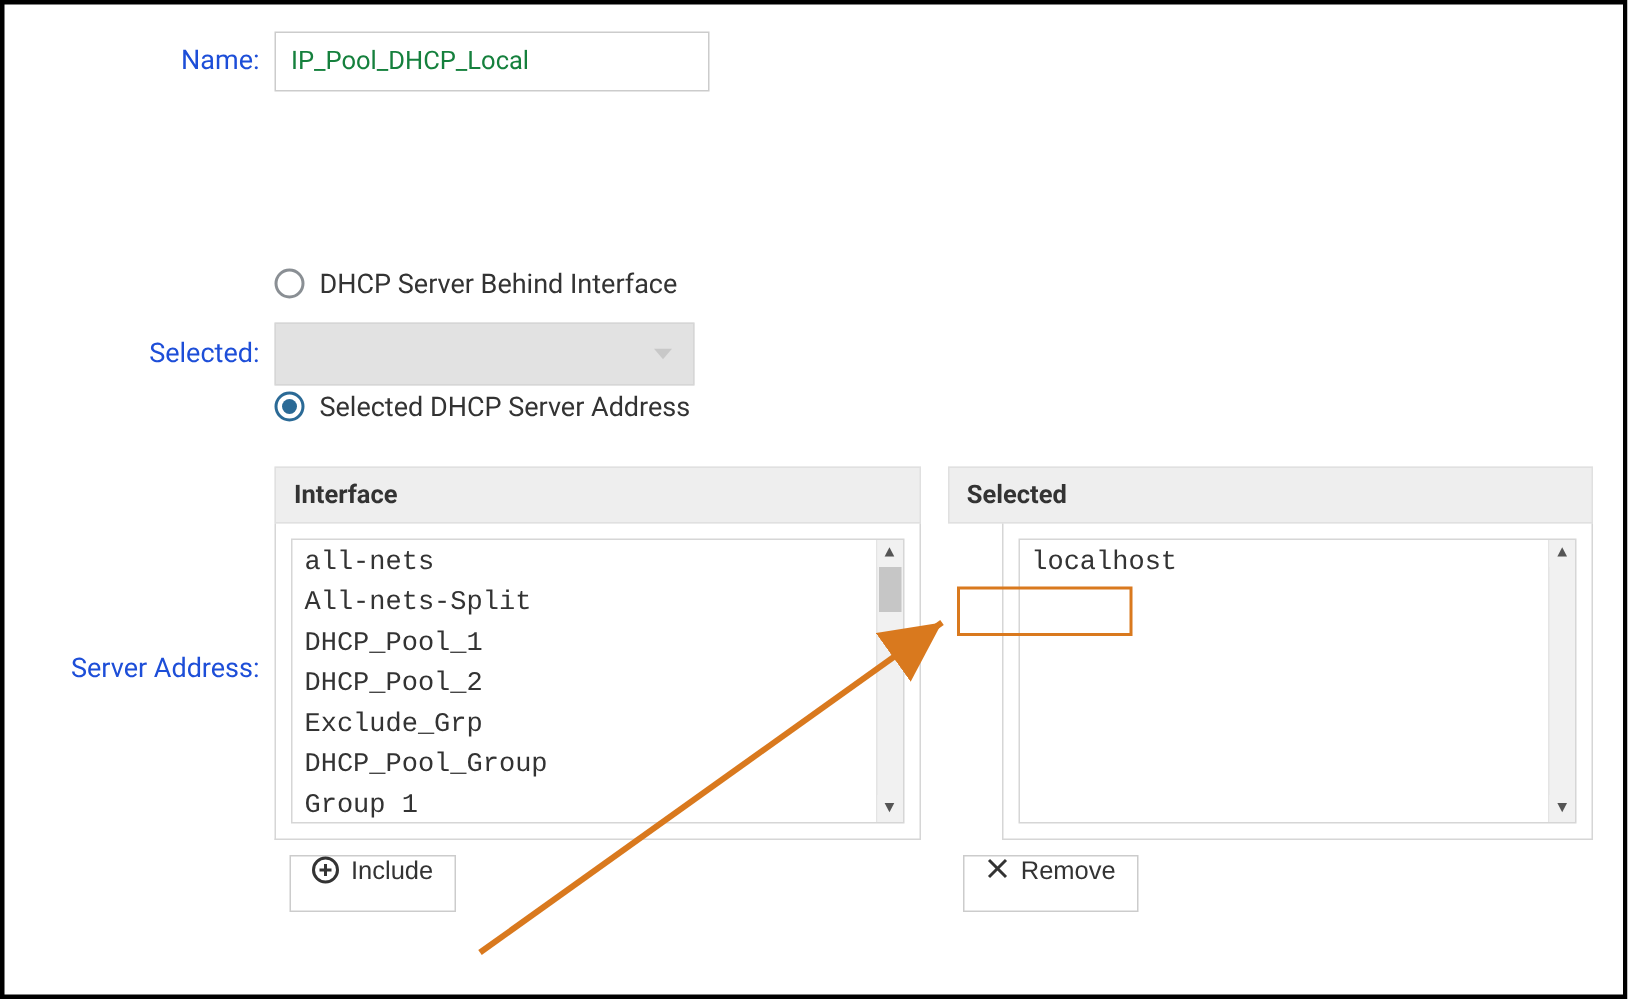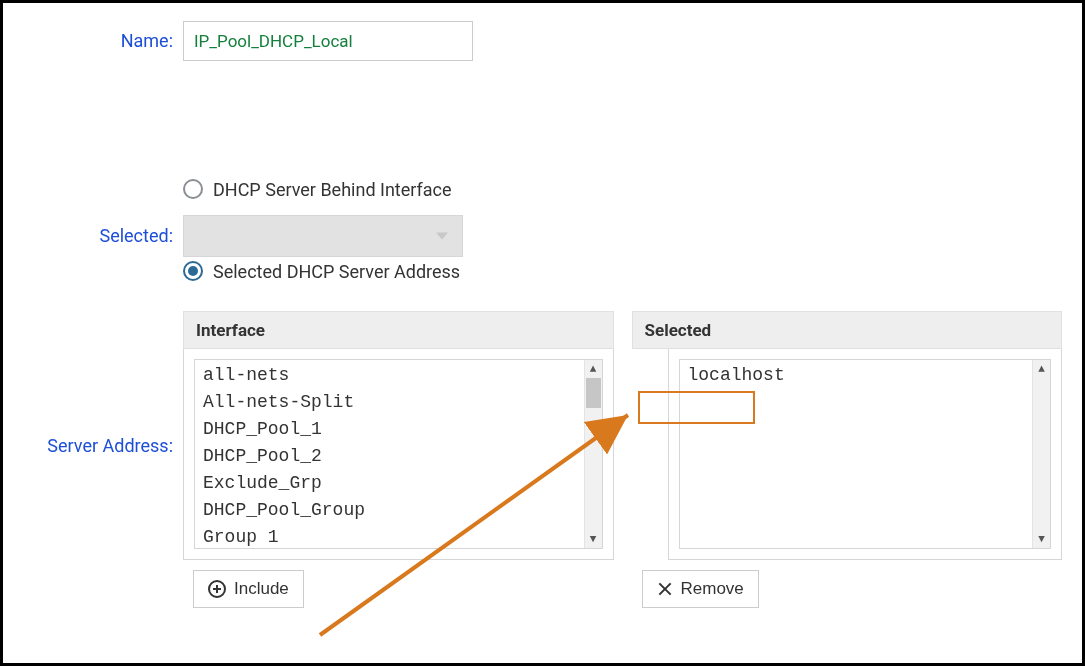--- a/index.html
+++ b/index.html
@@ -144,21 +144,21 @@
   .vscroll .arrow.up{ top:0; }
   .vscroll .arrow.dn{ bottom:0; }
   .vscroll .thumb{
     position:absolute;
     left:1px; right:1px;
     background:#c6c6c6;
   }
   .btnrow { padding:10px 0 0 10px; }
   .btn{
     display:inline-flex;
-    align-items:center;
+    align-items:flex-start;
     gap:8px;
     border:1px solid #ccc;
     background:#fff;
     height:38px;
     padding:0 14px;
     font-size:17px;
     color:#333;
     cursor:pointer;
   }
   .icon-plus{

